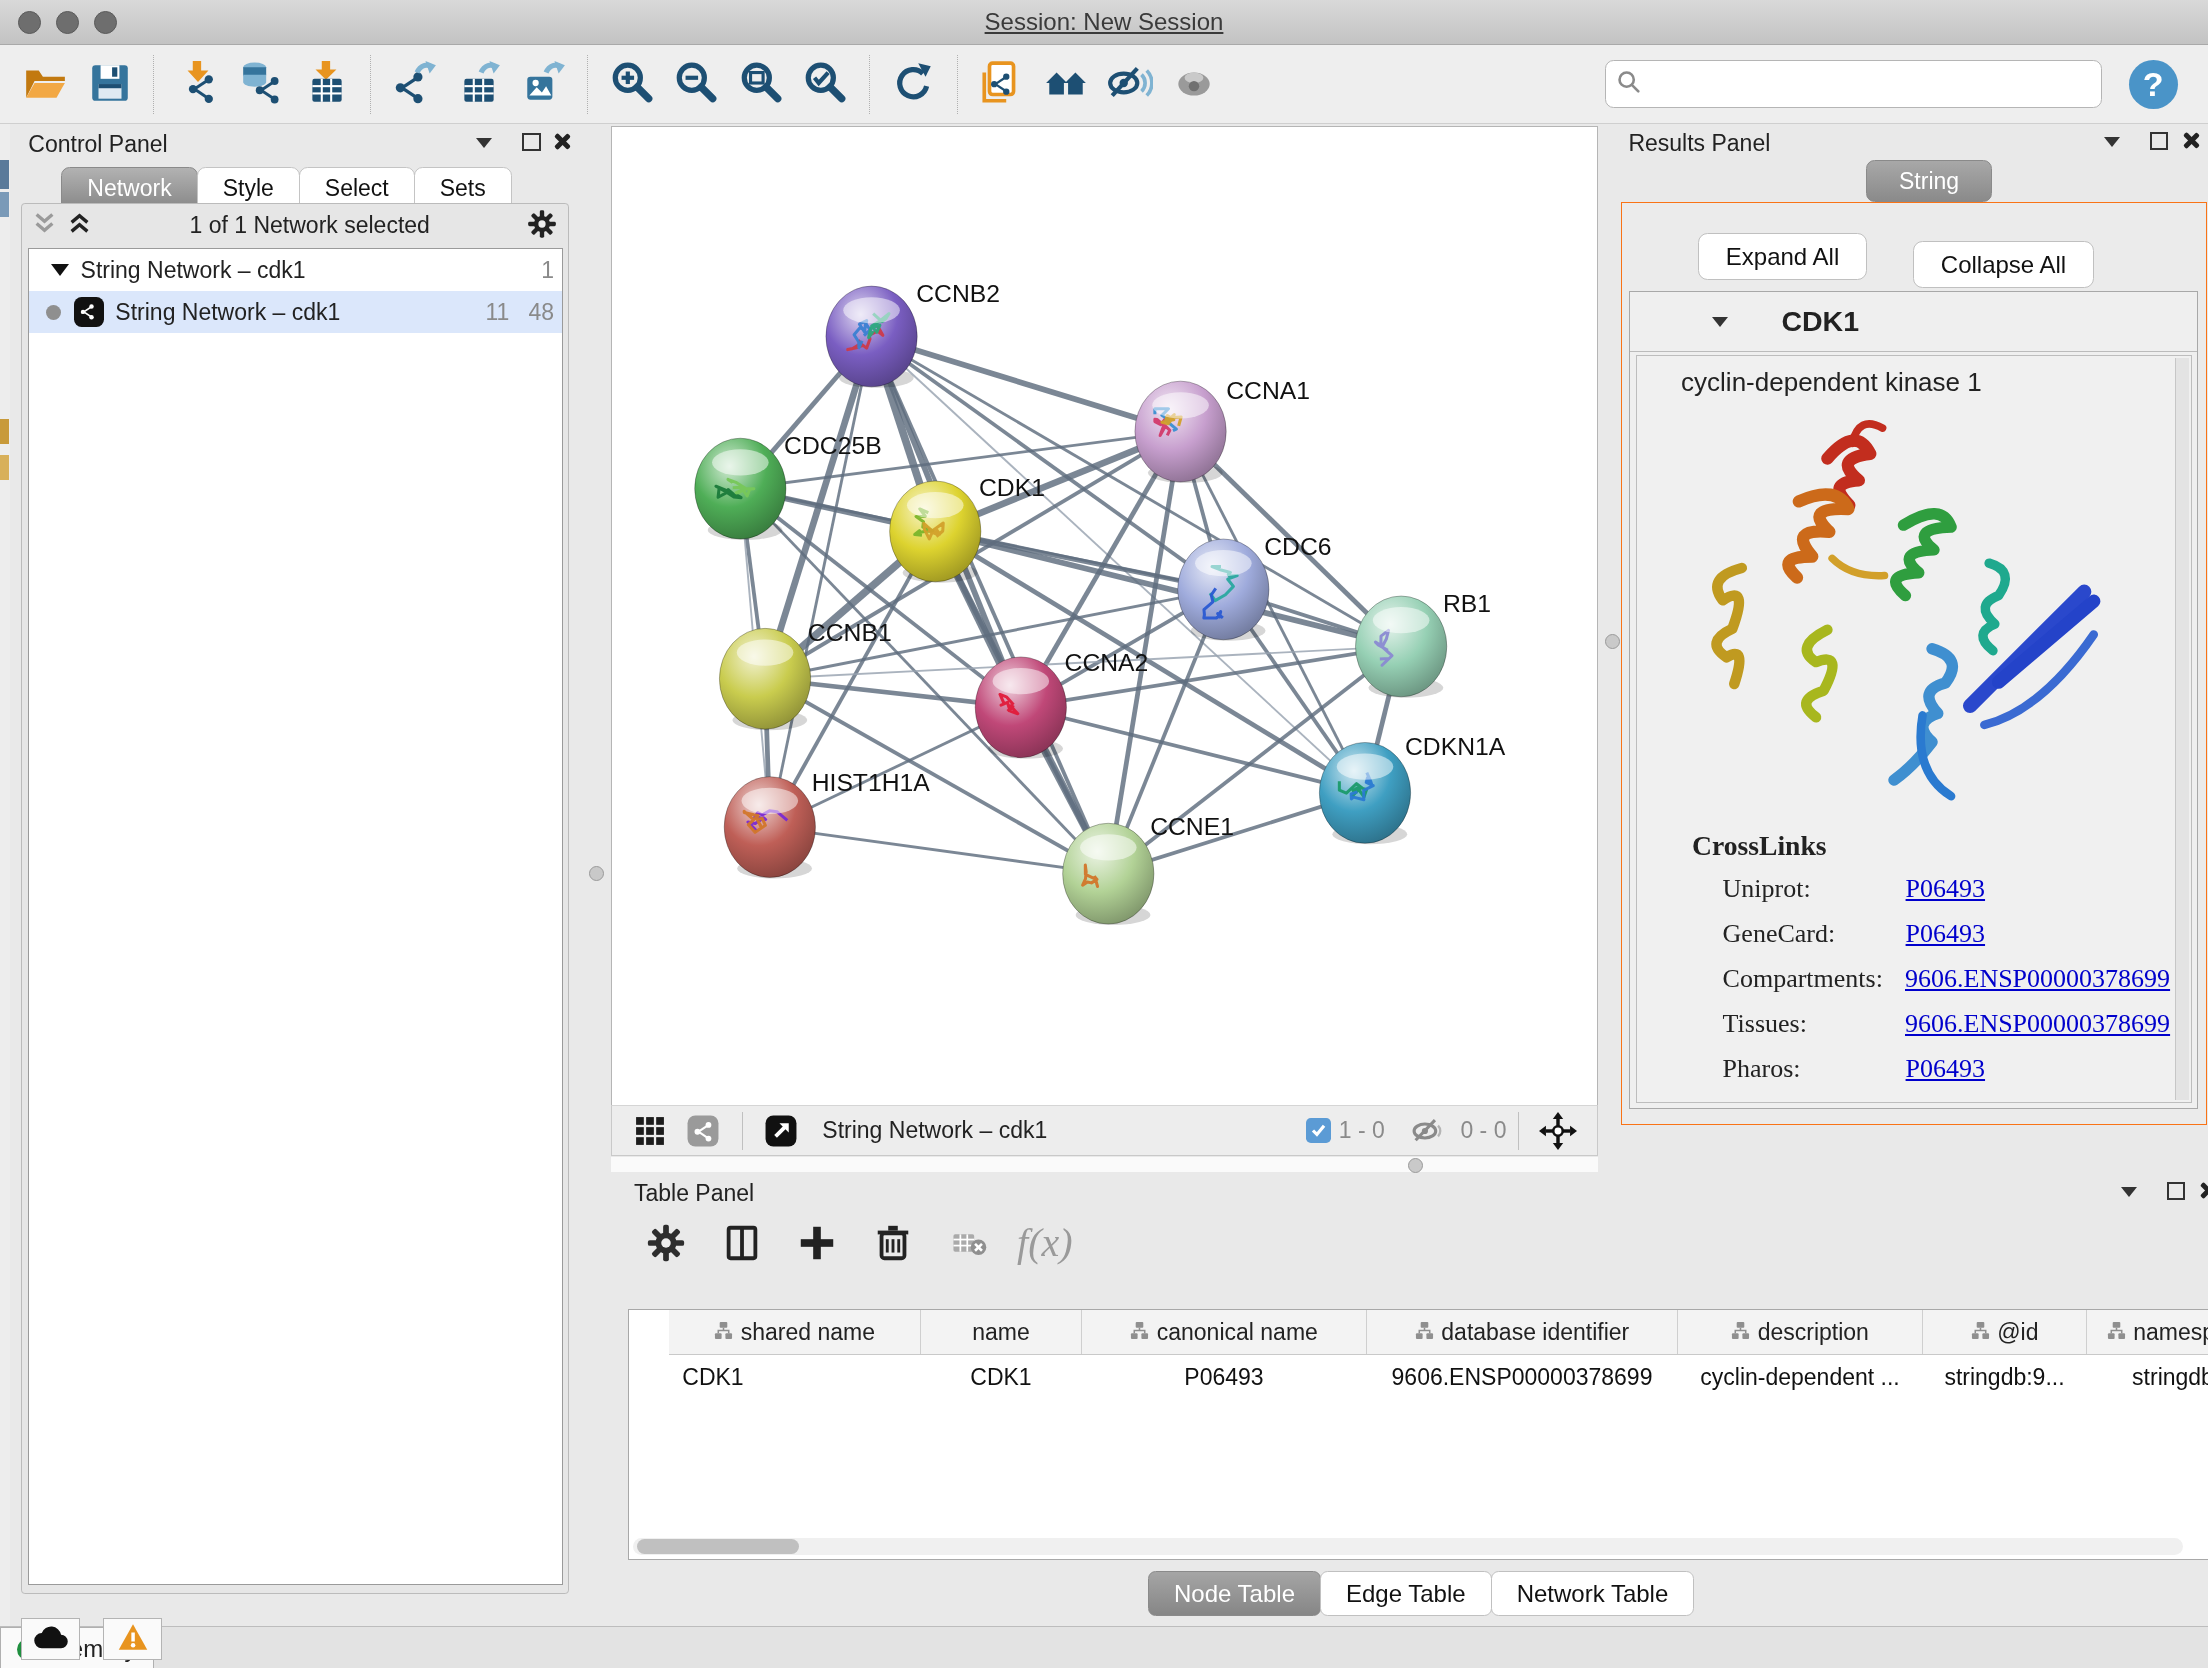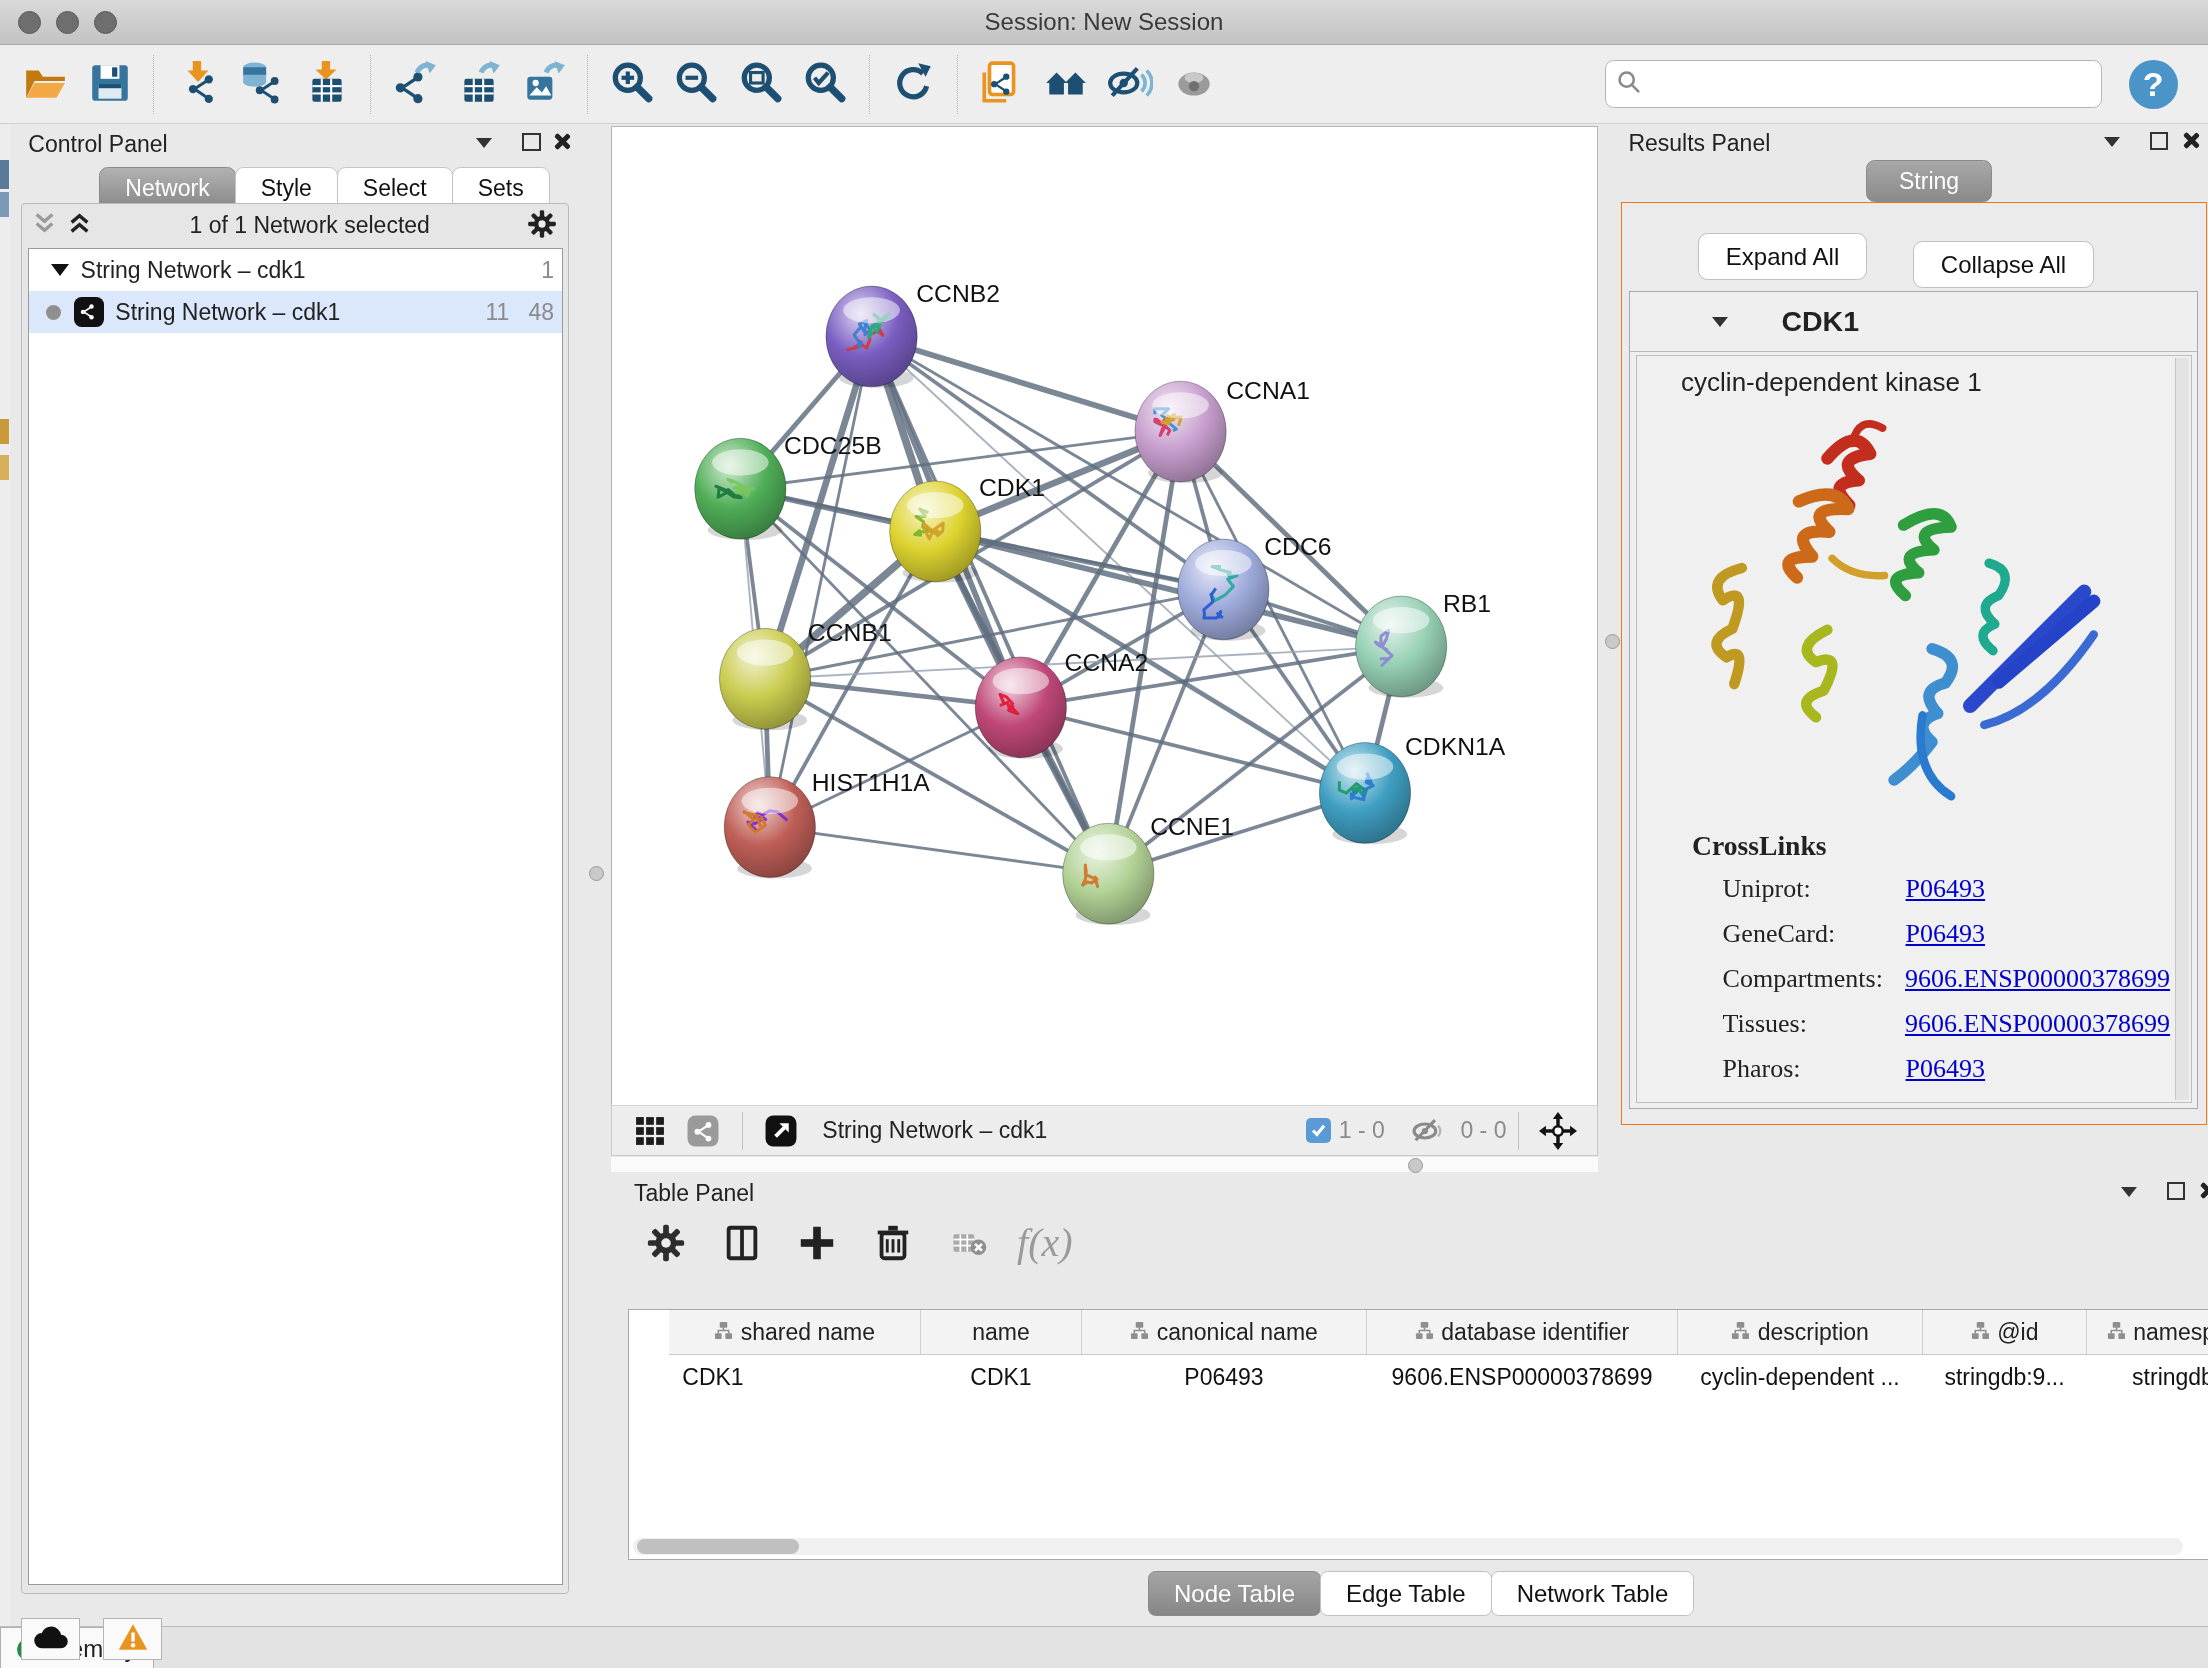--- a/index.html
+++ b/index.html
@@ -3,21 +3,21 @@
 <meta charset="utf-8">
 <style>
   html,body{margin:0;padding:0;background:#555;}
   .app{position:relative;width:2208px;height:1668px;background:#e9e9e9;overflow:hidden;
        font-family:"Liberation Sans",sans-serif;color:#222;}
   .abs{position:absolute;}
   
   .titlebar{left:0;top:0;width:2208px;height:44px;background:linear-gradient(#d9d9d9,#c3c3c3);
             border-bottom:1px solid #a9a9a9;}
   .tl{position:absolute;top:11.4px;width:21px;height:21px;border-radius:50%;background:#6e6e6e;border:1px solid #5a5a5a;}
-  .title{position:absolute;top:7.6px;left:0;width:100%;text-align:center;font-size:24px;color:#3a3a3a;}
+  .title{position:absolute;top:7.6px;left:0;width:100%;text-align:center;font-size:24px;color:#3a3a3a;text-decoration:underline;}
   
   .toolbar{left:0;top:45px;width:2208px;height:79px;background:#eeeeee;border-bottom:1px solid #cfcfcf;
            display:flex;align-items:center;padding:0 13.3px;box-sizing:border-box;}
   .tool{width:53px;height:53px;display:flex;align-items:center;justify-content:center;margin:0 5.7px;flex:0 0 auto;}
   .tsep{width:0;height:59px;border-left:1.9px dotted #b0b0b0;margin:0 11.4px;flex:0 0 auto;}
   .searchbox{margin-left:auto;width:476px;height:46px;background:#fff;border:1px solid #b5b5b5;border-radius:8.6px;
              display:flex;align-items:center;padding:0 9.5px;}
   .searchbox input{border:none;outline:none;font-size:23px;flex:1;font-family:"Liberation Sans",sans-serif;background:transparent;}
   .helpbtn{width:49px;height:49px;border-radius:50%;background:#4a94c8;color:#fff;font-size:34px;font-weight:bold;
            display:flex;align-items:center;justify-content:center;margin:0 17px 0 27px;flex:0 0 auto;}
@@ -25,21 +25,21 @@
   .phead{font-size:23px;color:#222;}
   .caret{width:0;height:0;border-left:8.6px solid transparent;border-right:8.6px solid transparent;border-top:10.5px solid #333;display:inline-block;}
   .sqr{width:14.3px;height:14.3px;border:2.9px solid #333;display:inline-block;}
   .xic{position:relative;width:17px;height:17px;display:inline-block;}
   .xic::before,.xic::after{content:"";position:absolute;left:6.7px;top:-1px;width:4.8px;height:19px;background:#222;border-radius:1.9px;}
   .xic::before{transform:rotate(45deg);} .xic::after{transform:rotate(-45deg);}
   
   .cpanel{left:13.3px;top:127px;width:561px;height:1484px;}
   .tabrow{position:absolute;left:48px;top:40px;display:flex;}
   .tab{font-size:23px;padding:6.7px 25px;background:#fff;border:1px solid #c4c4c4;border-radius:8.6px 8.6px 0 0;margin-right:-1px;color:#111;}
-  .tab.active{background:linear-gradient(#b2b2b2,#888);color:#fff;border-color:#8a8a8a;margin-left:38px;}
+  .tab.active{background:linear-gradient(#b2b2b2,#888);color:#fff;border-color:#8a8a8a;}
   .cbox{position:absolute;left:7.6px;top:76px;width:546px;height:1389px;border:1px solid #bbb;background:#e6e6e6;border-radius:3.8px;}
   .subbar{position:absolute;left:0;top:0;width:100%;height:42px;display:flex;align-items:center;padding:0 9.5px;box-sizing:border-box;}
   .treebox{position:absolute;left:5.7px;top:44px;width:533px;height:1335px;background:#fff;border:1px solid #9a9a9a;}
   .trow{display:flex;align-items:center;height:42px;font-size:23px;padding:0 7.6px;}
   .trow .cnt{margin-left:auto;color:#8a8a8a;}
   .trow.sel{background:#dbe7fb;}
   .exp{width:0;height:0;border-left:9.5px solid transparent;border-right:9.5px solid transparent;border-top:12.4px solid #111;margin:0 11.4px 0 15px;}
   .dot{width:15px;height:15px;border-radius:50%;background:#8f8f8f;margin:0 13.3px 0 9.5px;}
   .sharebadge{width:30px;height:30px;border-radius:7.6px;background:#111;display:flex;align-items:center;justify-content:center;margin-right:11.4px;}
   

